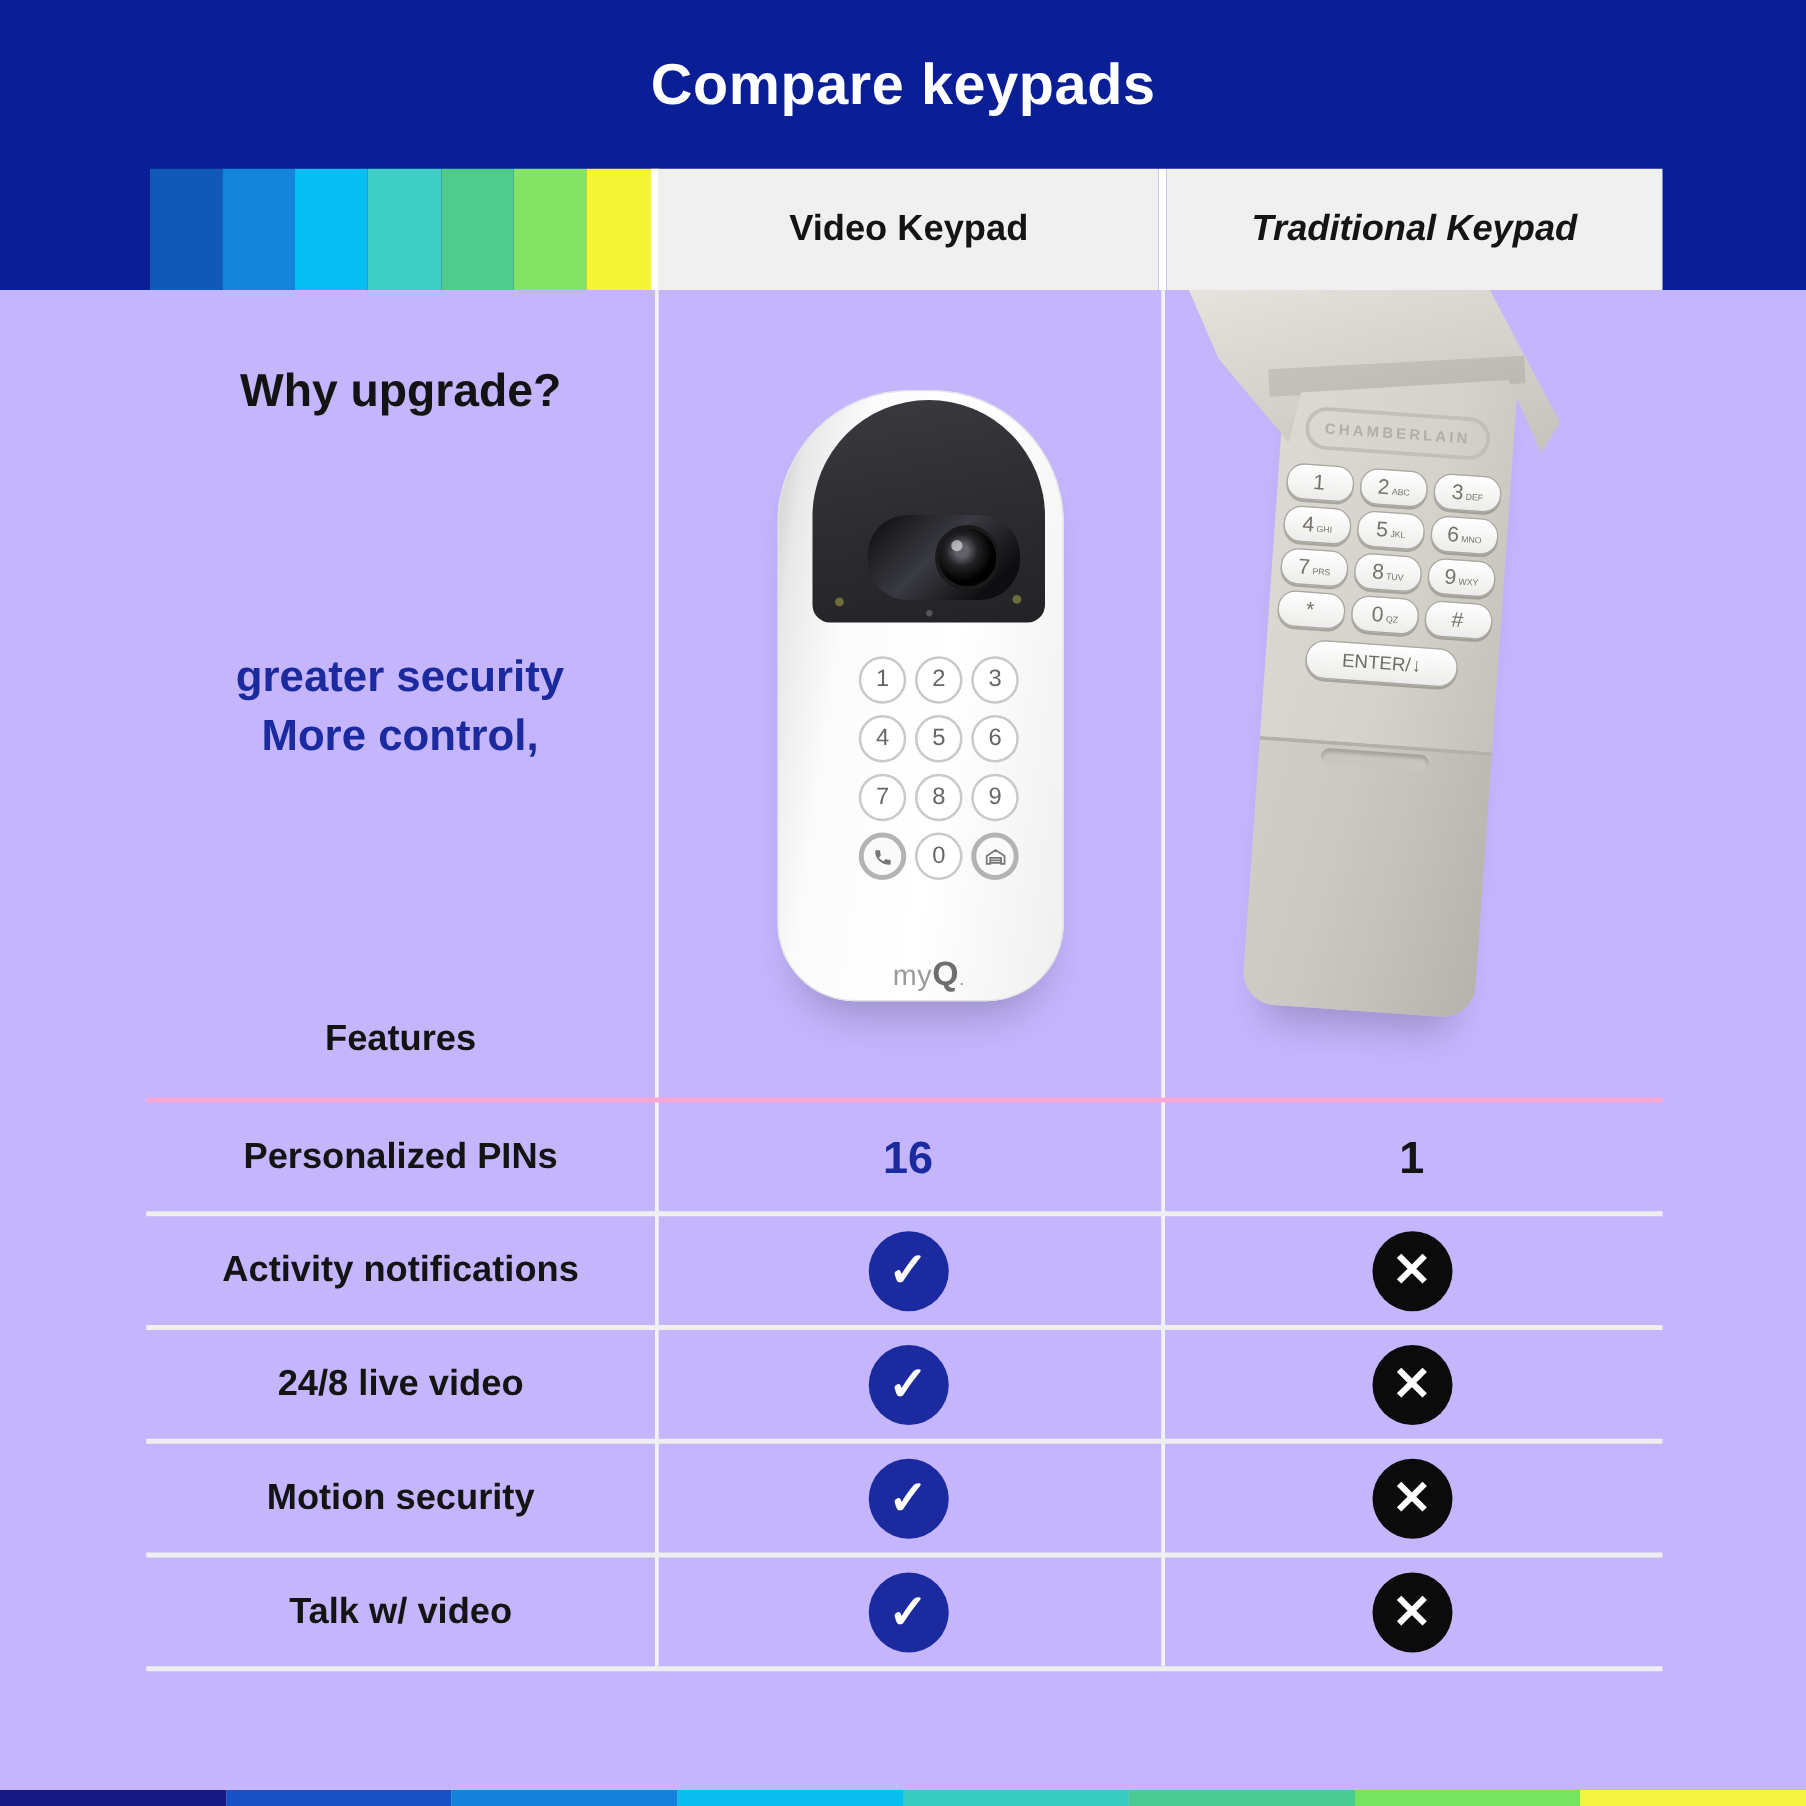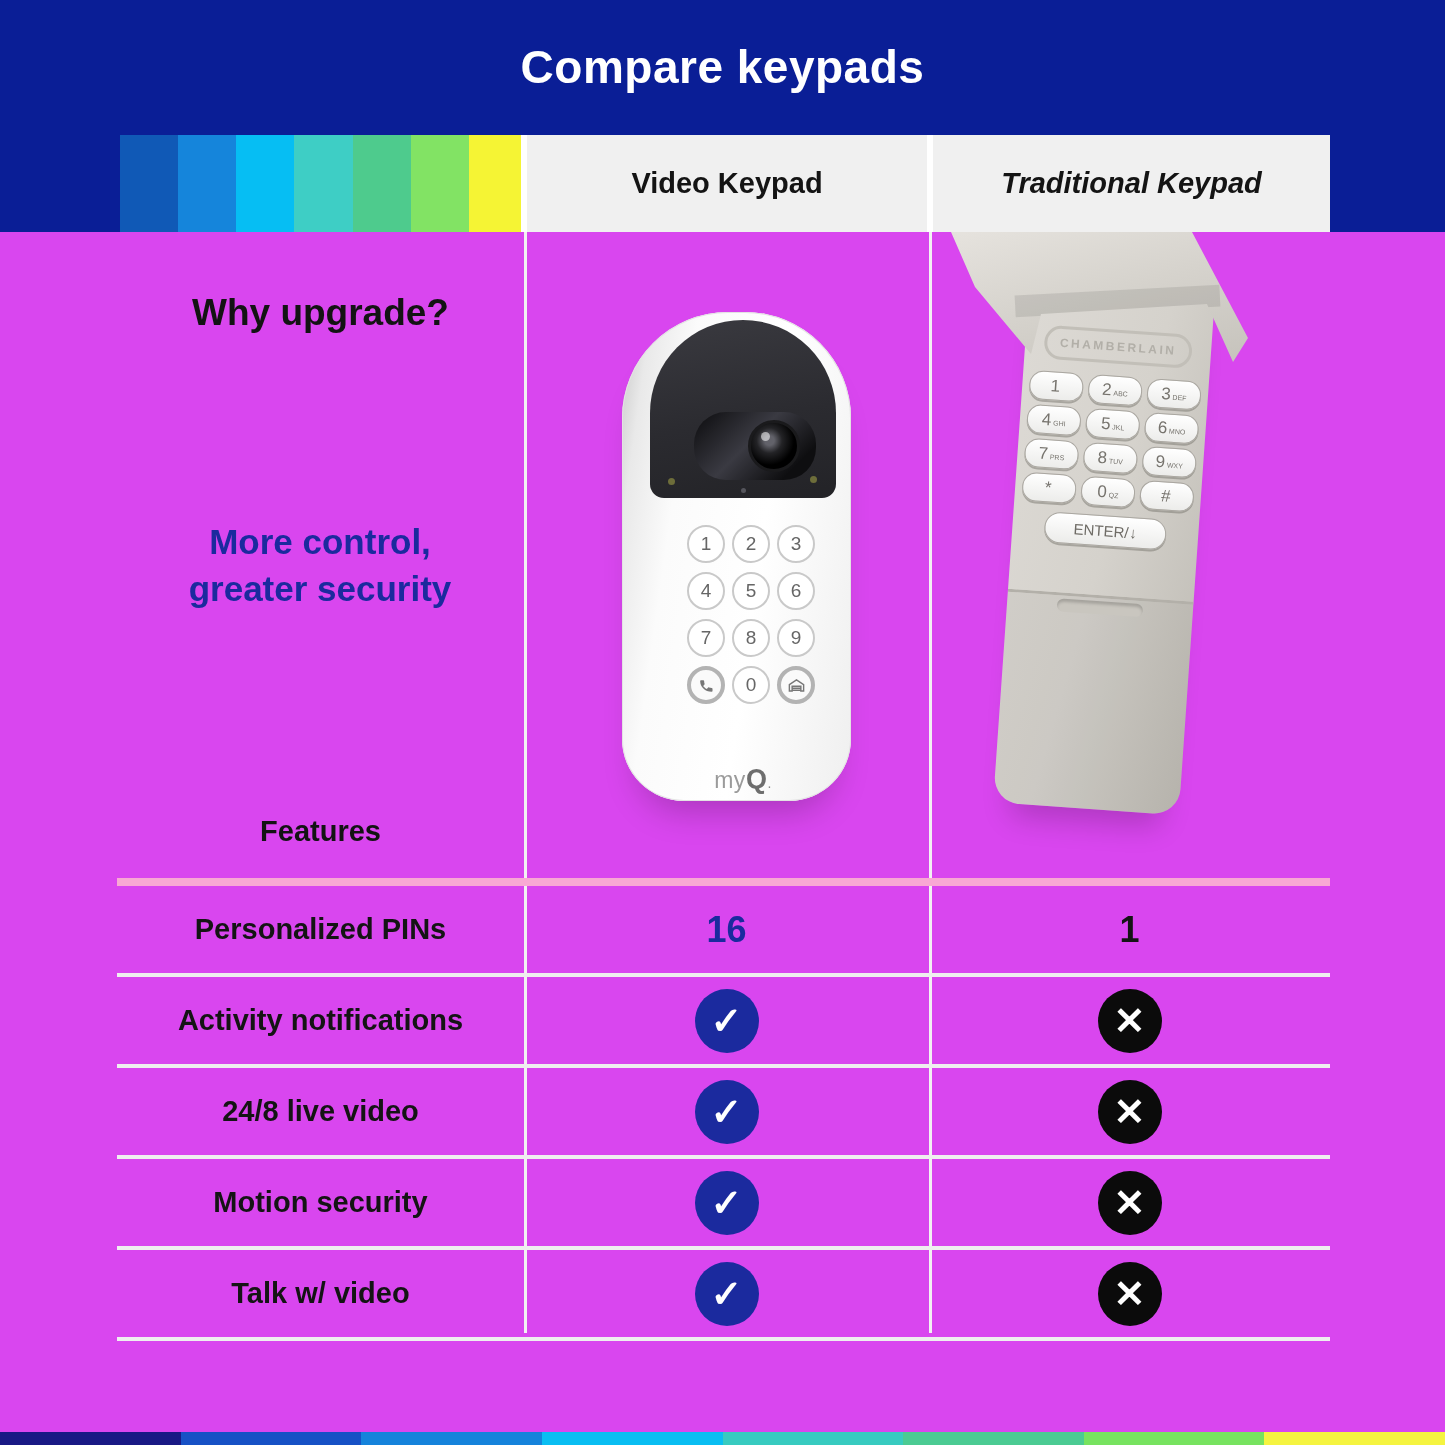--- a/index.html
+++ b/index.html
@@ -1,17 +1,17 @@
 <!DOCTYPE html>
 <html><head>
 <meta charset="utf-8">
 <style>
   html,body{margin:0;padding:0;}
   body{width:1445px;height:1445px;background:#ffffff;font-family:"Liberation Sans",sans-serif;}
-  .page{position:relative;width:1445px;height:1445px;overflow:hidden;background:#d946ef;}
+  .page{position:relative;width:1445px;height:1445px;overflow:hidden;background:#c4b5fd;}
 
   
   .banner{position:absolute;left:0;top:0;width:1445px;height:232px;background:#0A1E96;}
   .title{position:absolute;left:0;top:40px;width:100%;text-align:center;color:#ffffff;
          font-size:46px;font-weight:700;letter-spacing:.5px;}
 
   
   .header-band{position:absolute;left:0;top:135px;width:1445px;height:97px;}
   .stripes-top{position:absolute;left:120px;top:0;width:407px;height:97px;display:flex;}
   .stripe-seg{flex:1;height:100%;}
@@ -28,21 +28,21 @@
 
   
   .why{position:absolute;left:117px;top:292px;width:407px;text-align:center;
        font-size:37px;font-weight:700;color:#131313;}
   .tagline{position:absolute;left:100px;top:518px;width:440px;text-align:center;
        font-size:35px;font-weight:600;color:#1B2A9E;line-height:47px;}
   .features{position:absolute;left:117px;top:815px;width:407px;text-align:center;
        font-size:29px;font-weight:700;color:#131313;}
 
   
-  #rows{position:absolute;left:117px;top:878px;width:1213px;border-top:8px solid #f9a8d4;}
+  #rows{position:absolute;left:117px;top:878px;width:1213px;border-top:4px solid #f9a8d4;}
   .frow{display:flex;height:87px;border-bottom:4px solid #EFEFEF;align-items:center;}
   .fcell{display:flex;align-items:center;justify-content:center;}
   .flabel{width:407px;font-size:29px;font-weight:700;color:#141414;text-align:center;}
   .vcell{width:405px;} .tcell{width:401px;}
   .num{font-size:36px;font-weight:700;}
   .num-blue{color:#1B2A9E;} .num-black{color:#141414;}
   .badge{width:64px;height:64px;border-radius:50%;display:flex;align-items:center;justify-content:center;
          color:#ffffff;font-size:38px;font-weight:700;line-height:1;}
   .badge.check{background:#1B2A9E;}
   .badge.cross{background:#0B0B0B;}
@@ -134,22 +134,22 @@
     <div class="hcell" id="hcell-video">Video Keypad</div>
     <div class="hgap g2"></div>
     <div class="hcell" id="hcell-trad">Traditional Keypad</div>
   </div>
 
   <div class="vline v1"></div>
   <div class="vline v2"></div>
 
   <div class="why">Why upgrade?</div>
   <div class="tagline">
+    <div>greater security</div>
     <div>More control,</div>
-    <div>greater security</div>
   </div>
   <div class="features">Features</div>
 
   <div class="vkp">
     <div class="vk-shell">
       <div class="vk-dark">
         <div class="vk-cam">
           <div class="vk-lens"></div>
         </div>
         <div class="vk-dot d1"></div>

